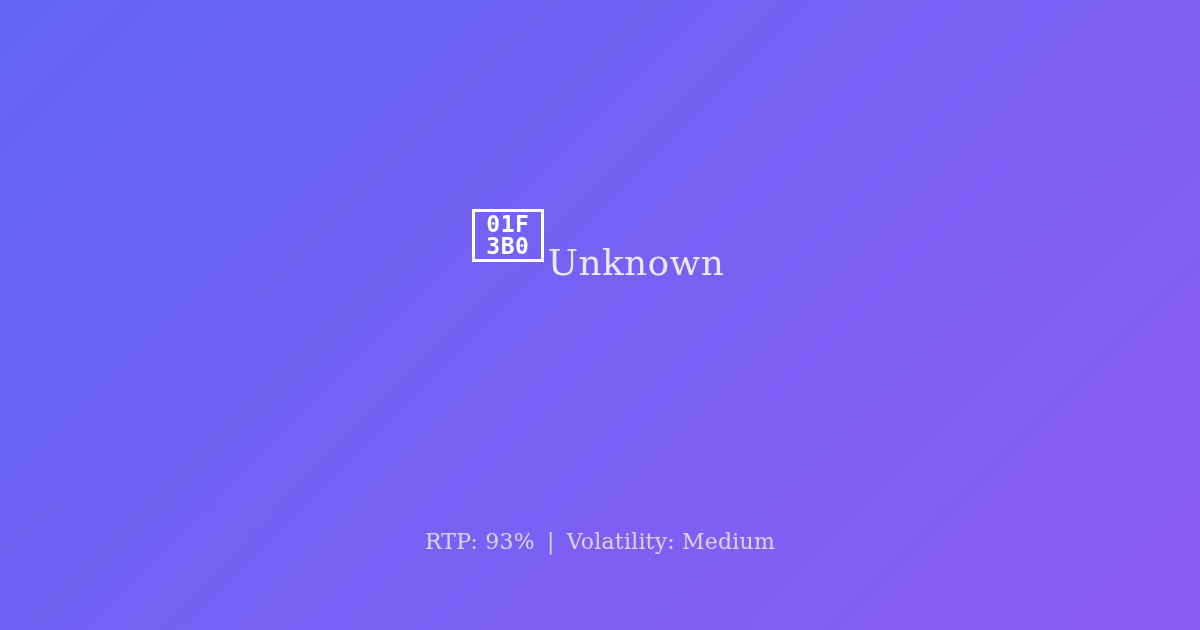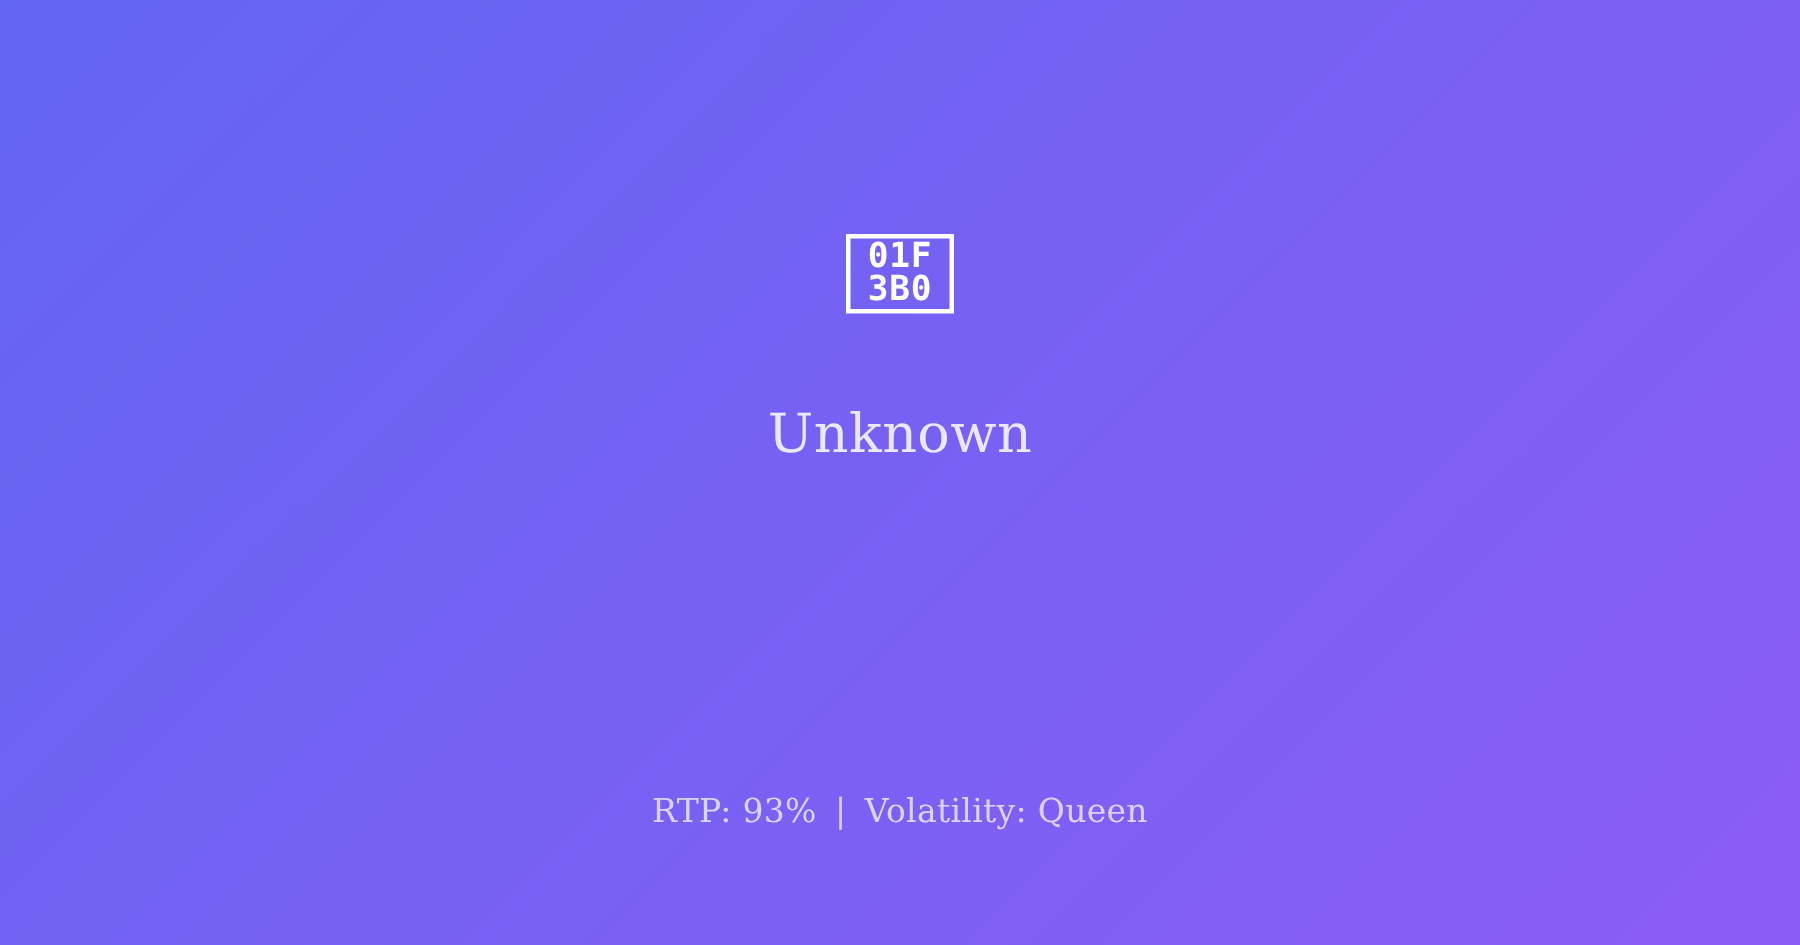--- a/index.html
+++ b/index.html
@@ -28,21 +28,20 @@
   }
 
   
   .hero {
     position: absolute;
     top: 0;
     left: 0;
     right: 0;
     height: 472px;
     display: flex;
-    flex-direction: column;
     align-items: center;
     justify-content: center;
     padding-bottom: 4px;
     box-sizing: border-box;
   }
 
   .title-row {
     display: flex;
     flex-direction: row;
     align-items: center;
@@ -136,16 +135,16 @@
 
     <div class="game-subtitle">Unknown</div>
 
   </div>
 
   <div class="meta-line">
     <span>RTP:</span>
     <span>93%</span>
     <span class="sep">|</span>
     <span>Volatility:</span>
-    <span>Queen</span>
+    <span>Medium</span>
   </div>
 
 </div>
 
 </body></html>

